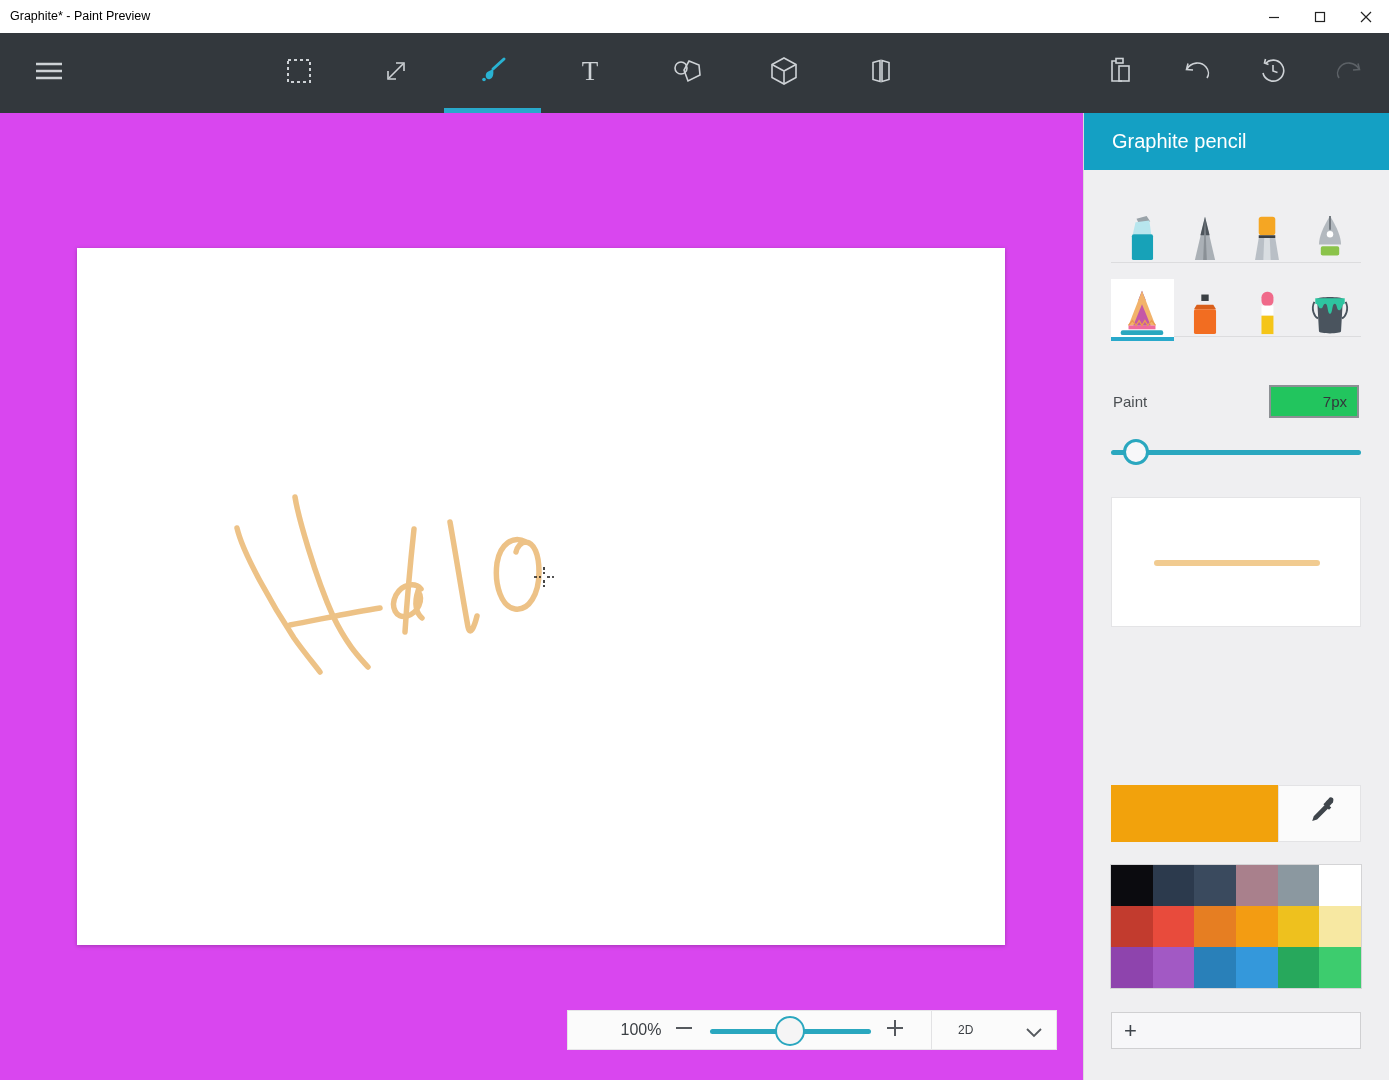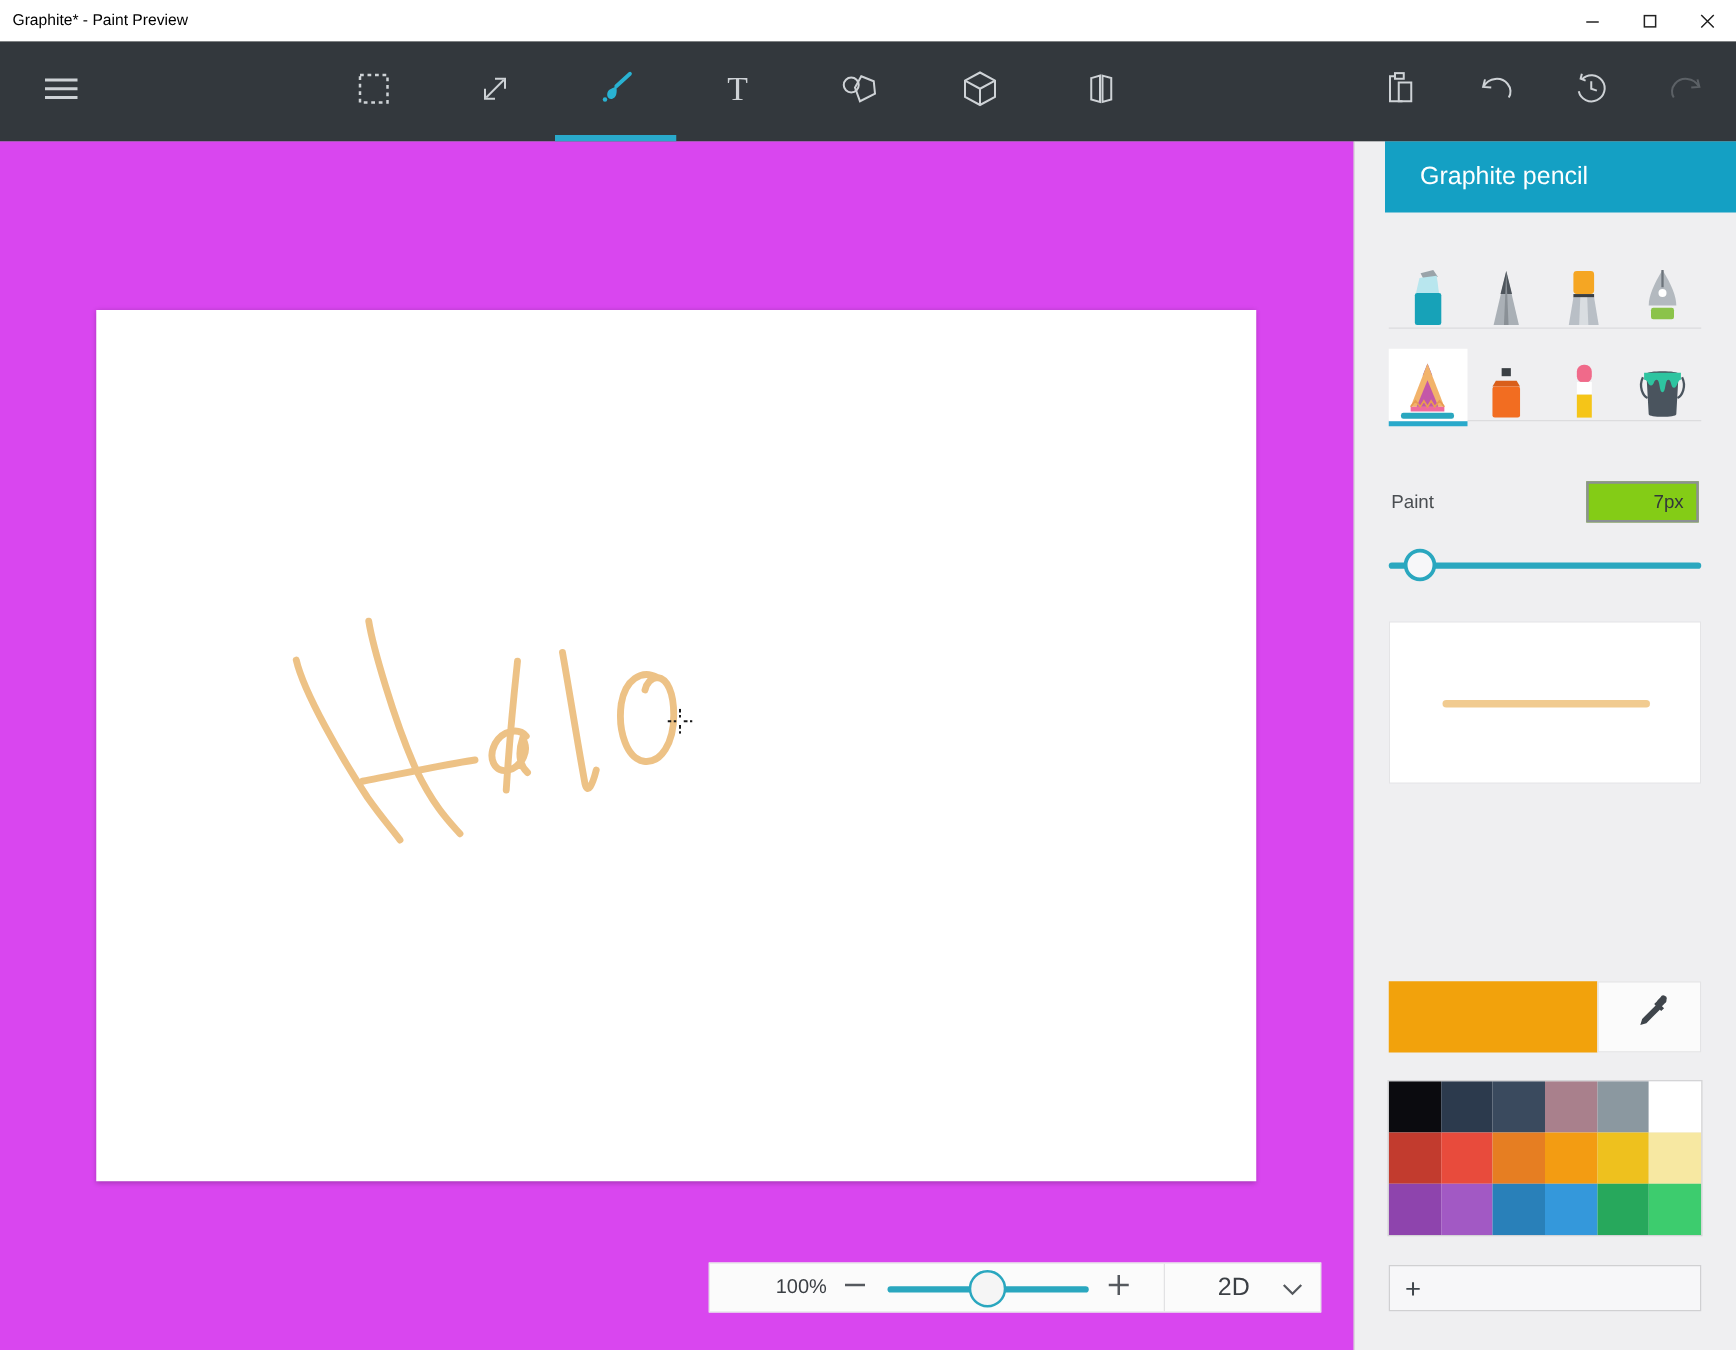--- a/index.html
+++ b/index.html
@@ -30,37 +30,37 @@
 
   
   .zoombar { position:absolute; left:567px; top:897px; width:490px; height:40px; background:#fbfbfb; border:1px solid #e6e6e8; display:flex; align-items:center; }
   .zoom-label { position:absolute; left:28px; width:90px; text-align:center; font-size:16px; color:#3b3f44; }
   .zoom-minus, .zoom-plus { position:absolute; width:34px; height:34px; display:flex; align-items:center; justify-content:center; color:#55595e; }
   .zoom-minus { left:99px; font-size:22px; }
   .zoom-plus  { left:310px; font-size:22px; }
   .zoom-track { position:absolute; left:142px; top:18px; width:161px; height:5px; background:#2aa7bf; border-radius:3px; }
   .zoom-thumb { position:absolute; left:207px; top:5px; width:30px; height:30px; border-radius:50%; background:#f5f5f5; border:2.5px solid #2aa7bf; }
   .zoom-divider { position:absolute; left:363px; top:0; width:1px; height:38px; background:#e2e2e4; }
-  .mode-label { position:absolute; left:390px; width:58px; text-align:center; font-size:20px; color:#3b3f44; }
+  .mode-label { position:absolute; left:390px; width:58px; text-align:left; font-size:12px; color:#3b3f44; }
   .mode-chevron { position:absolute; left:458px; top:13px; }
 
   
-  .panel { position:absolute; left:1083px; top:113px; width:306px; height:967px; background:#efeff1; border-left:1px solid #dadadc;padding-left:24px; }
+  .panel { position:absolute; left:1083px; top:113px; width:306px; height:967px; background:#efeff1; border-left:1px solid #dadadc; }
   .panel-header { height:57px; background:#14a0c4; color:#ffffff; font-size:20px; font-weight:400; line-height:57px; padding-left:28px; }
 
   .brush-grid { position:absolute; left:27px; top:92px; width:250px; }
   .brush-row { position:relative; display:flex; height:58px; border-bottom:1px solid #dcdcde; margin-bottom:16px; }
   .brush-tile { position:relative; width:62.5px; height:58px; display:flex; align-items:flex-end; justify-content:center; }
   .brush-tile.selected { background:#ffffff; }
   .brush-tile.selected::after { content:""; position:absolute; left:0; bottom:-4px; width:100%; height:4px; background:#29a9cb; }
   .brush-tile svg { display:block; }
 
   .size-row { position:absolute; left:29px; top:272px; width:248px; height:34px; }
   .size-label { position:absolute; left:0; top:8px; font-size:15px; color:#4a4e52; }
-  .size-input { position:absolute; right:2px; top:0; width:90px; height:33px; background:#84cc16; border:2px solid #8c9094; font-size:15px; color:#33373b; text-align:right; padding-right:10px; font-family:"Liberation Sans", sans-serif; }
+  .size-input { position:absolute; right:2px; top:0; width:90px; height:33px; background:#22c55e; border:2px solid #8c9094; font-size:15px; color:#33373b; text-align:right; padding-right:10px; font-family:"Liberation Sans", sans-serif; }
 
   .size-slider { position:absolute; left:27px; top:326px; width:250px; height:26px; }
   .size-track { position:absolute; left:0; top:11px; width:100%; height:5px; background:#2aa7bf; border-radius:3px; }
   .size-thumb { position:absolute; left:12px; top:0; width:26px; height:26px; border-radius:50%; background:#f7f7f9; border:3px solid #2aa7bf; }
 
   .stroke-preview { position:absolute; left:27px; top:384px; width:250px; height:130px; background:#ffffff; border:1px solid #e4e4e6; }
   .stroke-sample { position:absolute; left:42px; top:62px; width:166px; height:6px; border-radius:3px; opacity:.85; }
 
   .color-row { position:absolute; left:27px; top:672px; width:250px; height:57px; display:flex; }
   .current-color { width:167px; height:57px; }

